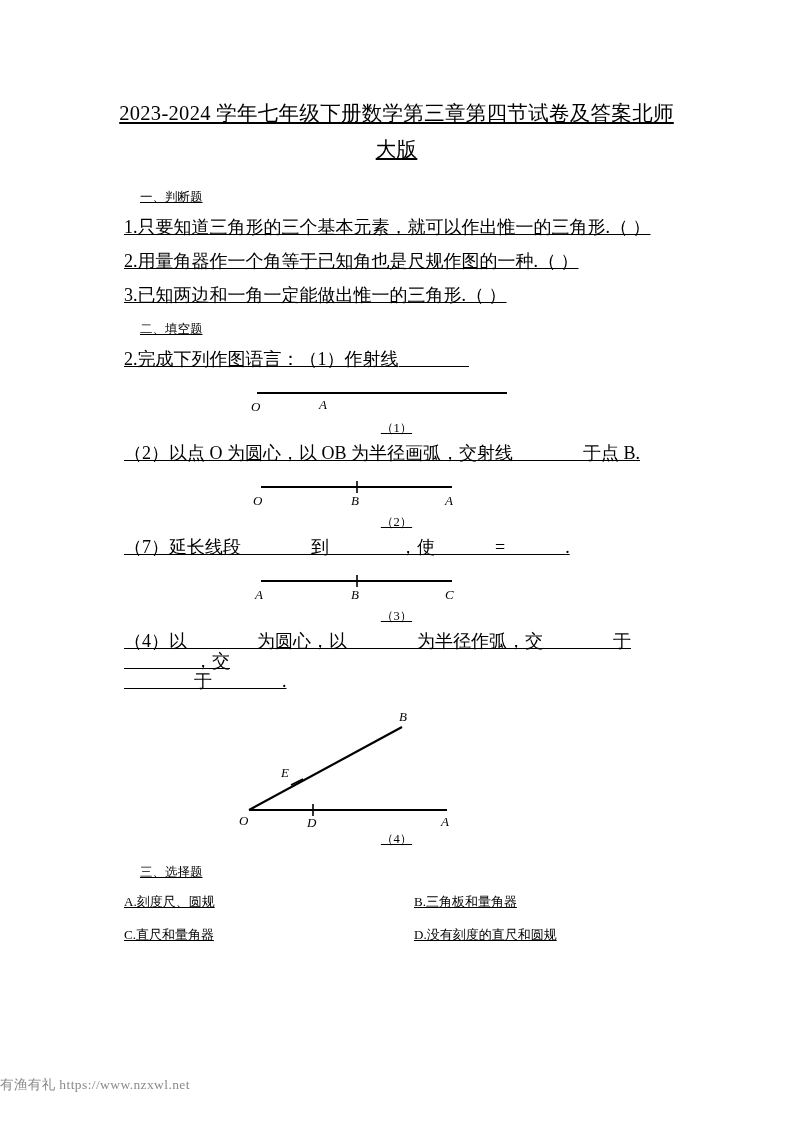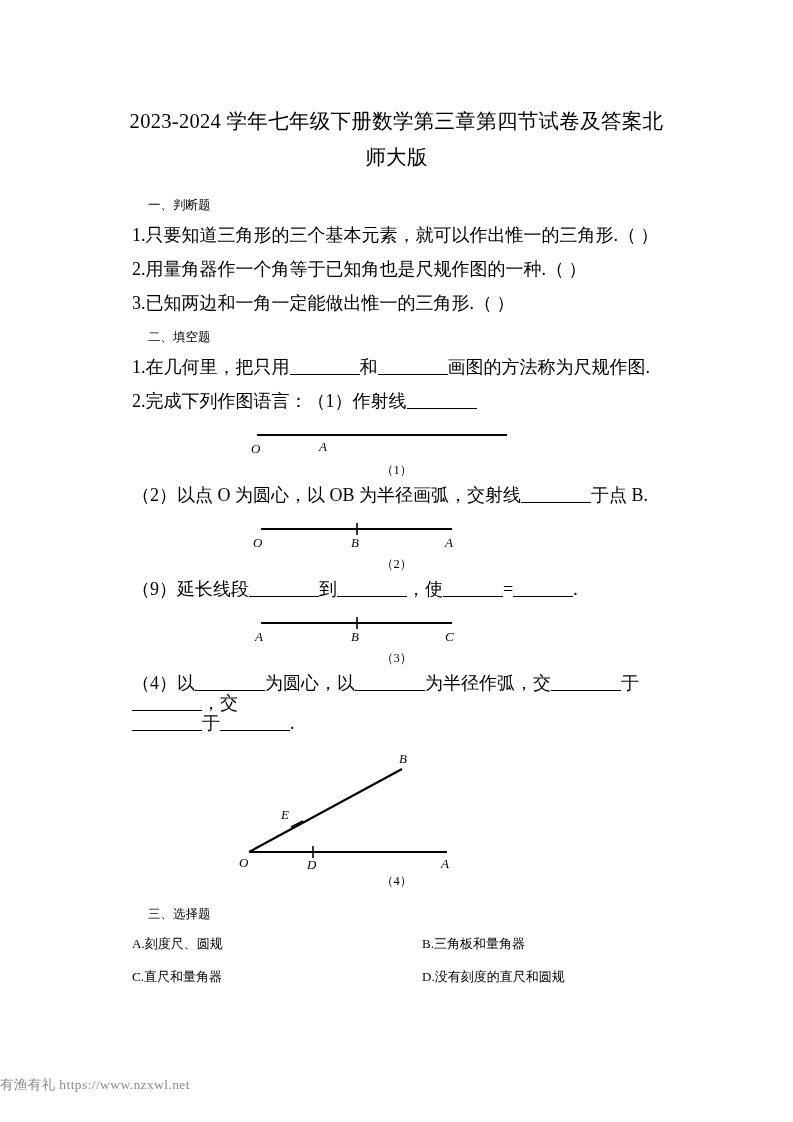--- a/index.html
+++ b/index.html
@@ -13,21 +13,22 @@
     font-family: "Liberation Serif", serif;
     color: #000000;
     position: relative;
     overflow: hidden;
   }
   .page {
     position: relative;
     width: 793px;
     height: 1122px;
     box-sizing: border-box;
-    padding: 8px;
+    padding: 0;
+    text-decoration: underline;
   }
   .title {
     text-align: center;
     font-size: 20.5px;
     line-height: 36px;
     font-family: "Liberation Serif", serif;
     margin: 0;
     padding: 95px 118px 0 118px;
     letter-spacing: 0.3px;
     font-weight: normal;
@@ -94,23 +95,20 @@
 
   <div class="content">
 
     <div class="sec-head">一、判断题</div>
     <div class="q">1.只要知道三角形的三个基本元素，就可以作出惟一的三角形.（      ）</div>
     <div class="q">2.用量角器作一个角等于已知角也是尺规作图的一种.（      ）</div>
     <div class="q">3.已知两边和一角一定能做出惟一的三角形.（      ）</div>
 
     <div class="sec-head">二、填空题</div>
 
-    <div class="q">
-      <span>1.在几何里，把只用</span><span class="blank b70"></span><span>和</span><span class="blank b70"></span><span>画图的方法称为尺规作图.</span>
-    </div>
 
     <div class="q">
       <span>2.完成下列作图语言：（1）作射线</span><span class="blank b70"></span>
     </div>
 
     <div class="fig">
       <svg width="320" height="36" viewBox="0 0 320 36">
         <line x1="20" y1="10" x2="270" y2="10" stroke="#000" stroke-width="2.2"></line>
         <text x="14" y="28" font-size="13" font-style="italic" font-family="Liberation Serif, serif">O</text>
         <text x="82" y="26" font-size="13" font-style="italic" font-family="Liberation Serif, serif">A</text>
@@ -127,21 +125,21 @@
         <line x1="24" y1="10" x2="215" y2="10" stroke="#000" stroke-width="2.2"></line>
         <line x1="120" y1="4" x2="120" y2="16" stroke="#000" stroke-width="1.6"></line>
         <text x="16" y="28" font-size="13" font-style="italic" font-family="Liberation Serif, serif">O</text>
         <text x="114" y="28" font-size="13" font-style="italic" font-family="Liberation Serif, serif">B</text>
         <text x="208" y="28" font-size="13" font-style="italic" font-family="Liberation Serif, serif">A</text>
       </svg>
       <div class="fig-cap">（2）</div>
     </div>
 
     <div class="q">
-      <span>（9）延长线段</span><span class="blank b70"></span><span>到</span><span class="blank b70"></span><span>，使</span><span class="blank b60"></span><span>=</span><span class="blank b60"></span><span>.</span>
+      <span>（7）延长线段</span><span class="blank b70"></span><span>到</span><span class="blank b70"></span><span>，使</span><span class="blank b60"></span><span>=</span><span class="blank b60"></span><span>.</span>
     </div>
 
     <div class="fig">
       <svg width="320" height="36" viewBox="0 0 320 36">
         <line x1="24" y1="10" x2="215" y2="10" stroke="#000" stroke-width="2.2"></line>
         <line x1="120" y1="4" x2="120" y2="16" stroke="#000" stroke-width="1.6"></line>
         <text x="18" y="28" font-size="13" font-style="italic" font-family="Liberation Serif, serif">A</text>
         <text x="114" y="28" font-size="13" font-style="italic" font-family="Liberation Serif, serif">B</text>
         <text x="208" y="28" font-size="13" font-style="italic" font-family="Liberation Serif, serif">C</text>
       </svg>

